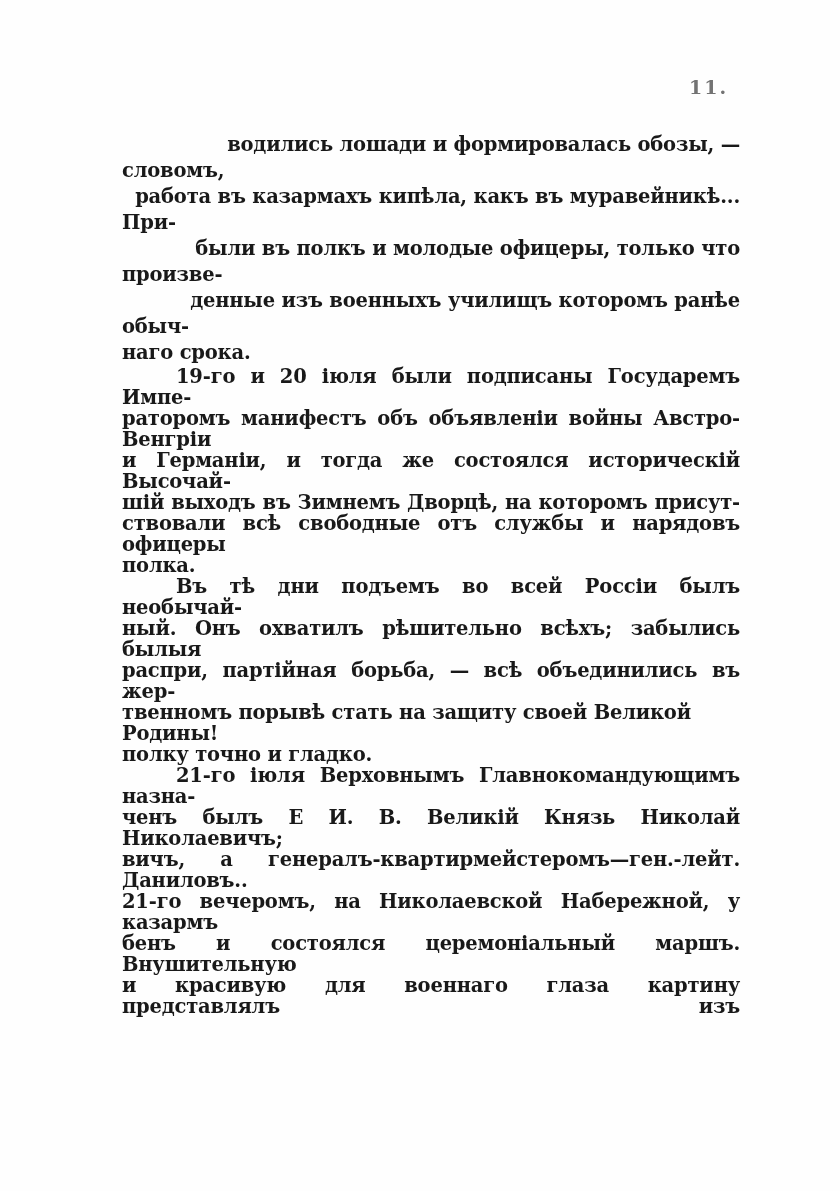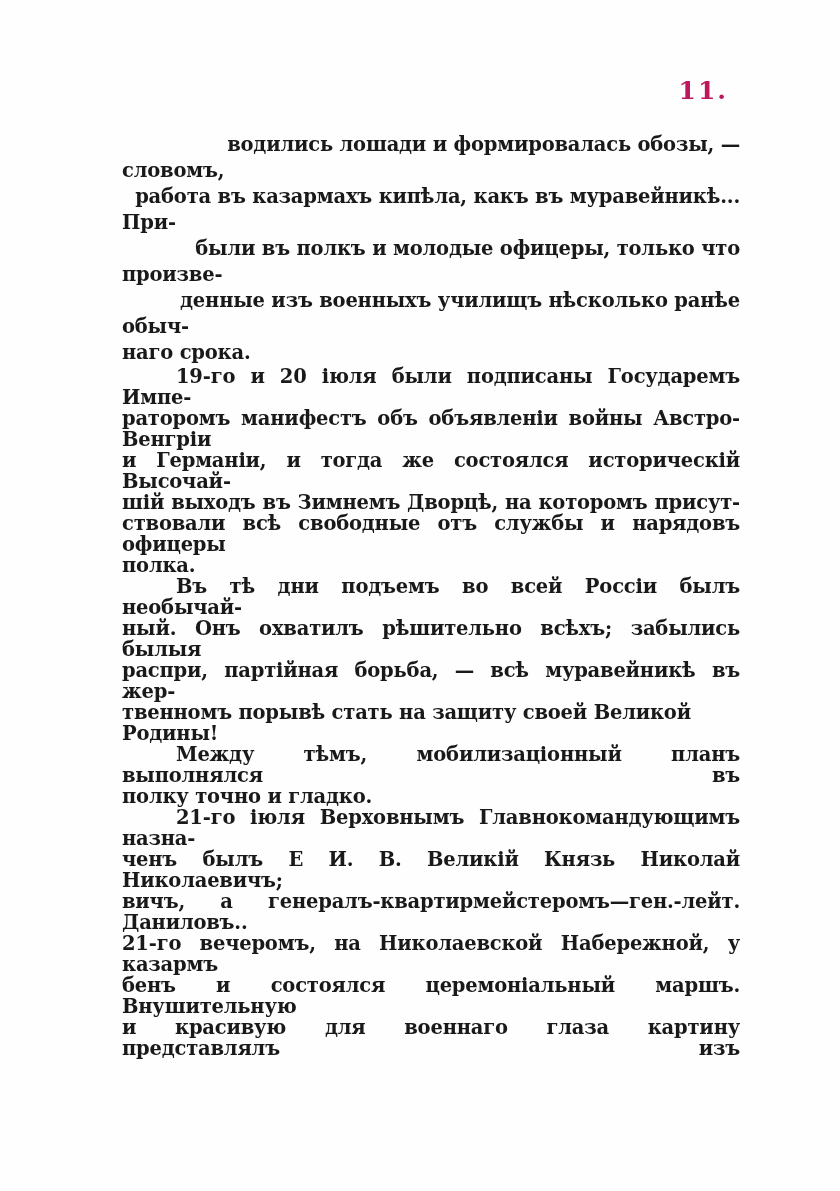--- a/index.html
+++ b/index.html
@@ -19,24 +19,24 @@
     position: absolute;
     inset: 0;
     background: #fefefe;
   }
   .page-number {
     position: absolute;
     top: 76px;
     left: 600px;
     width: 128px;
     text-align: right;
-    font-size: 25px;
+    font-size: 19px;
     font-weight: 600;
     letter-spacing: 2px;
-    color: #be185d;
+    color: #737373;
   }
   .text-block {
     position: absolute;
     left: 122px;
     top: 132px;
     width: 618px;
     font-size: 19.5px;
     font-weight: 600;
     letter-spacing: -0.2px;
     color: #191919;
@@ -69,42 +69,41 @@
 <div class="page">
 
   <div class="page-number">11.</div>
 
   <div class="text-block">
 
     <div class="para first-para">
       <div class="line">водились лошади и формировалась обозы, — словомъ,</div>
       <div class="line">работа въ казармахъ кипѣла, какъ въ муравейникѣ... При-</div>
       <div class="line">были въ полкъ и молодые офицеры, только что произве-</div>
-      <div class="line">денные изъ военныхъ училищъ нѣсколько ранѣе обыч-</div>
+      <div class="line">денные изъ военныхъ училищъ которомъ ранѣе обыч-</div>
       <div class="line last">наго срока.</div>
     </div>
 
     <div class="para">
       <div class="line indent">19-го и 20 іюля были подписаны Государемъ Импе-</div>
       <div class="line">раторомъ манифестъ объ объявленіи войны Австро-Венгріи</div>
       <div class="line">и Германіи, и тогда же состоялся историческій Высочай-</div>
       <div class="line">шій выходъ въ Зимнемъ Дворцѣ, на которомъ присут-</div>
       <div class="line">ствовали всѣ свободные отъ службы и нарядовъ офицеры</div>
       <div class="line last">полка.</div>
     </div>
 
     <div class="para">
       <div class="line indent">Въ тѣ дни подъемъ во всей Россіи былъ необычай-</div>
       <div class="line">ный. Онъ охватилъ рѣшительно всѣхъ; забылись былыя</div>
-      <div class="line">распри, партійная борьба, — всѣ муравейникѣ въ жер-</div>
+      <div class="line">распри, партійная борьба, — всѣ объединились въ жер-</div>
       <div class="line last">твенномъ порывѣ стать на защиту своей Великой Родины!</div>
     </div>
 
     <div class="para">
-      <div class="line indent">Между тѣмъ, мобилизаціонный планъ выполнялся въ</div>
       <div class="line last">полку точно и гладко.</div>
     </div>
 
     <div class="para">
       <div class="line indent">21-го іюля Верховнымъ Главнокомандующимъ назна-</div>
       <div class="line">ченъ былъ Е И. В. Великій Князь Николай Николаевичъ;</div>
       <div class="line">вичъ, а генералъ-квартирмейстеромъ—ген.-лейт. Даниловъ..</div>
       <div class="line">21-го вечеромъ, на Николаевской Набережной, у казармъ</div>
       <div class="line">бенъ и состоялся церемоніальный маршъ. Внушительную</div>
       <div class="line">и красивую для военнаго глаза картину представлялъ изъ</div>

